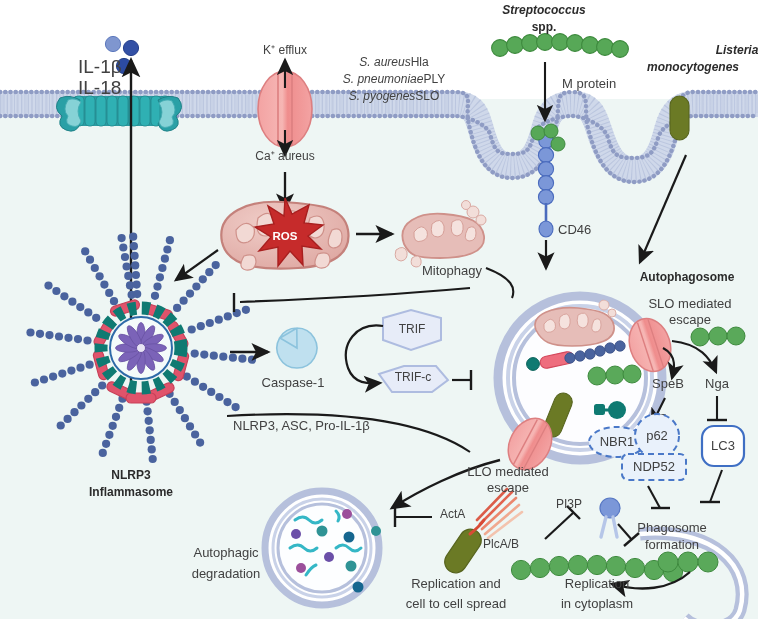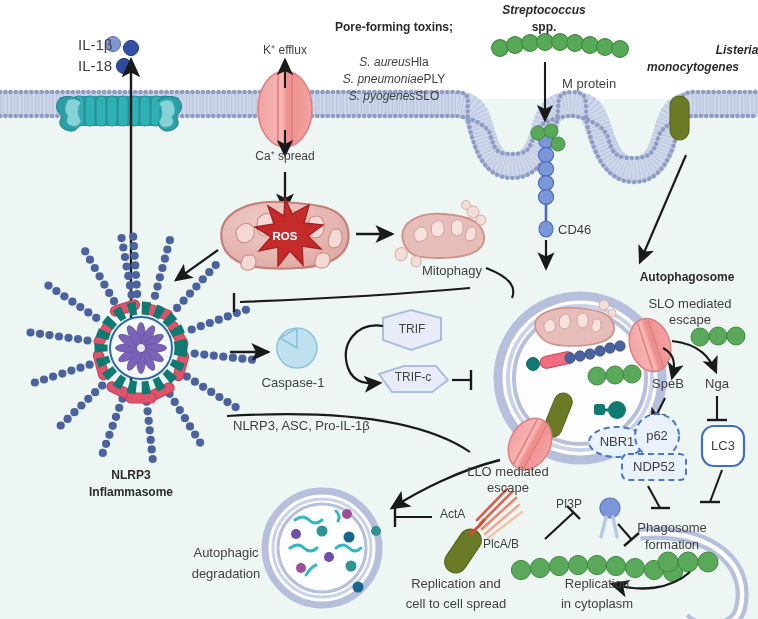--- a/index.html
+++ b/index.html
@@ -20,21 +20,21 @@
     position:absolute;
     font-family:"Liberation Sans", sans-serif;
     color:#414141;
     white-space:pre;
     line-height:1.16;
     letter-spacing:0px;
   }
   .c { text-align:center; transform:translateX(-50%); }
   .bold { font-weight:bold; color:#2b2b2b; }
   .ital { font-style:italic; }
-  .s15 { font-size:15px; }
+  .s15 { font-size:19px;margin-top:20px; }
   .s14 { font-size:12px; }
   .s13 { font-size:13px; }
 </style>
 </head>
 <body>
 
 <div id="stage">
 
   <div id="bg-extracell"></div>
   <div id="bg-cytoplasm"></div>
@@ -762,23 +762,22 @@
     </g>
 
     <path d="M690,572 C670,590 640,592 612,584" fill="none" stroke="#1a1a1a" stroke-width="2.3" marker-end="url(#ah)"></path>
 
   </svg>
 
   <div class="lbl s15" style="left:78px; top:36px;">IL-1β</div>
   <div class="lbl s15" style="left:78px; top:57px;">IL-18</div>
 
   <div class="lbl s14 c" style="left:285px; top:44px;">K⁺ efflux</div>
-  <div class="lbl s14 c" style="left:285px; top:150px;">Ca⁺ spread</div>
-
-  <div class="lbl s14 bold c" style="left:394px; top:21px;">Pore-forming toxins;</div>
+  <div class="lbl s14 c" style="left:285px; top:150px;">Ca⁺ aureus</div>
+
   <div class="lbl s14 c" style="left:394px; top:56px;"><span class="ital">S. aureus</span><span>Hla</span></div>
   <div class="lbl s14 c" style="left:394px; top:73px;"><span class="ital">S. pneumoniae</span><span>PLY</span></div>
   <div class="lbl s14 c" style="left:394px; top:90px;"><span class="ital">S. pyogenes</span><span>SLO</span></div>
 
   <div class="lbl s14 bold ital c" style="left:544px; top:4px;">Streptococcus</div>
   <div class="lbl s14 bold c" style="left:544px; top:21px;">spp.</div>
   <div class="lbl s13" style="left:562px; top:76px;">M protein</div>
 
   <div class="lbl s14 bold ital c" style="left:693px; top:44px;margin-left:44px;">Listeria</div>
   <div class="lbl s14 bold ital c" style="left:693px; top:61px;">monocytogenes</div>

